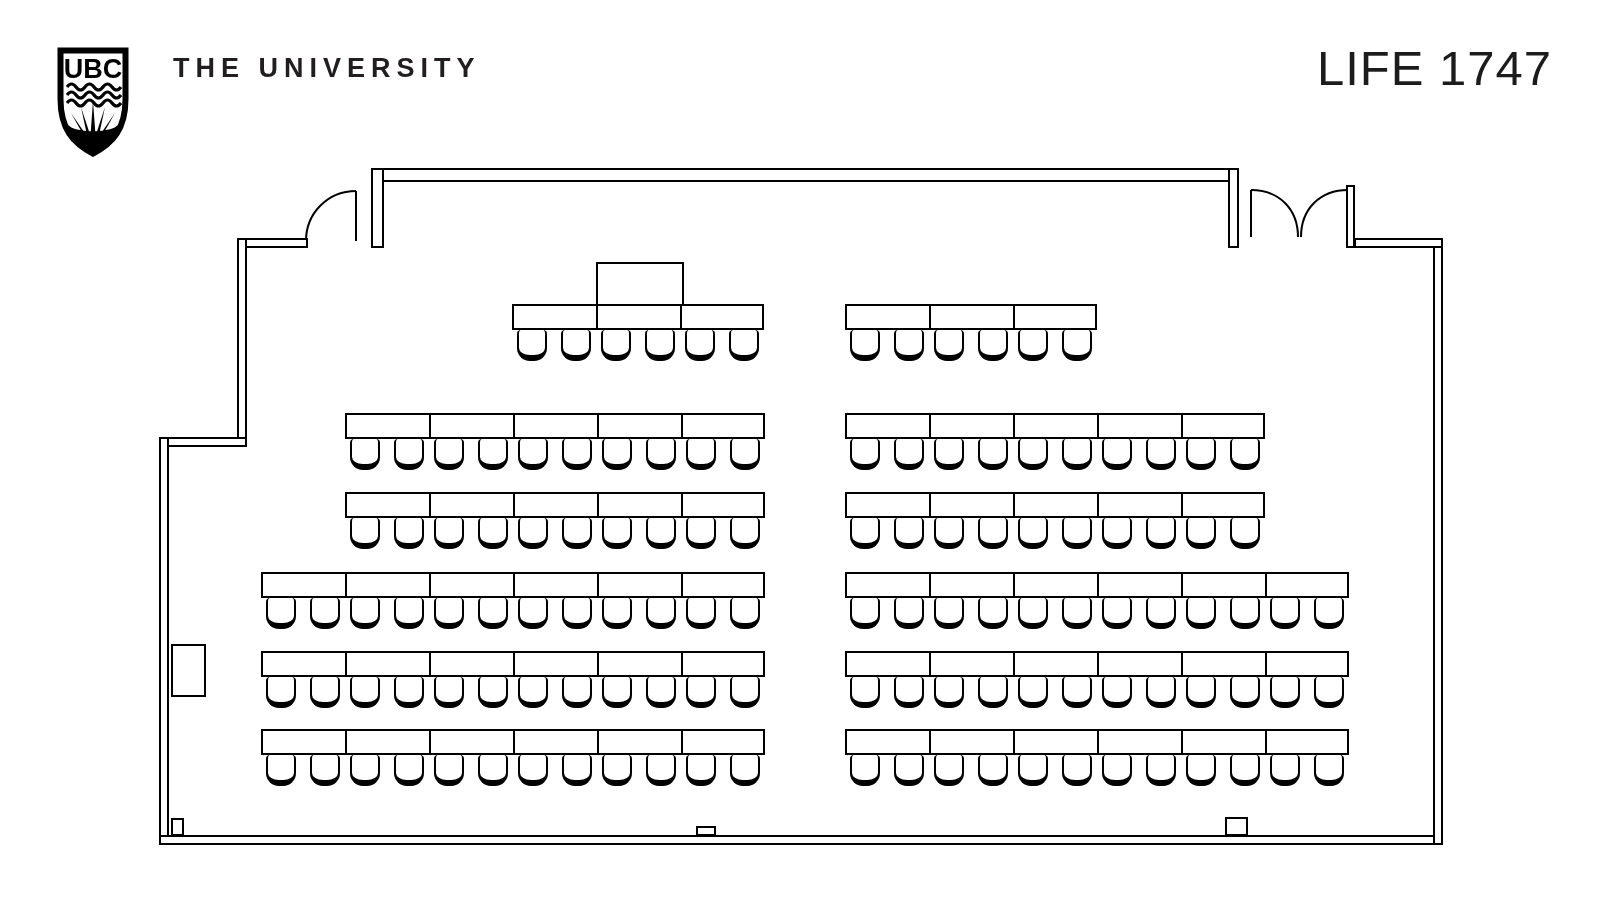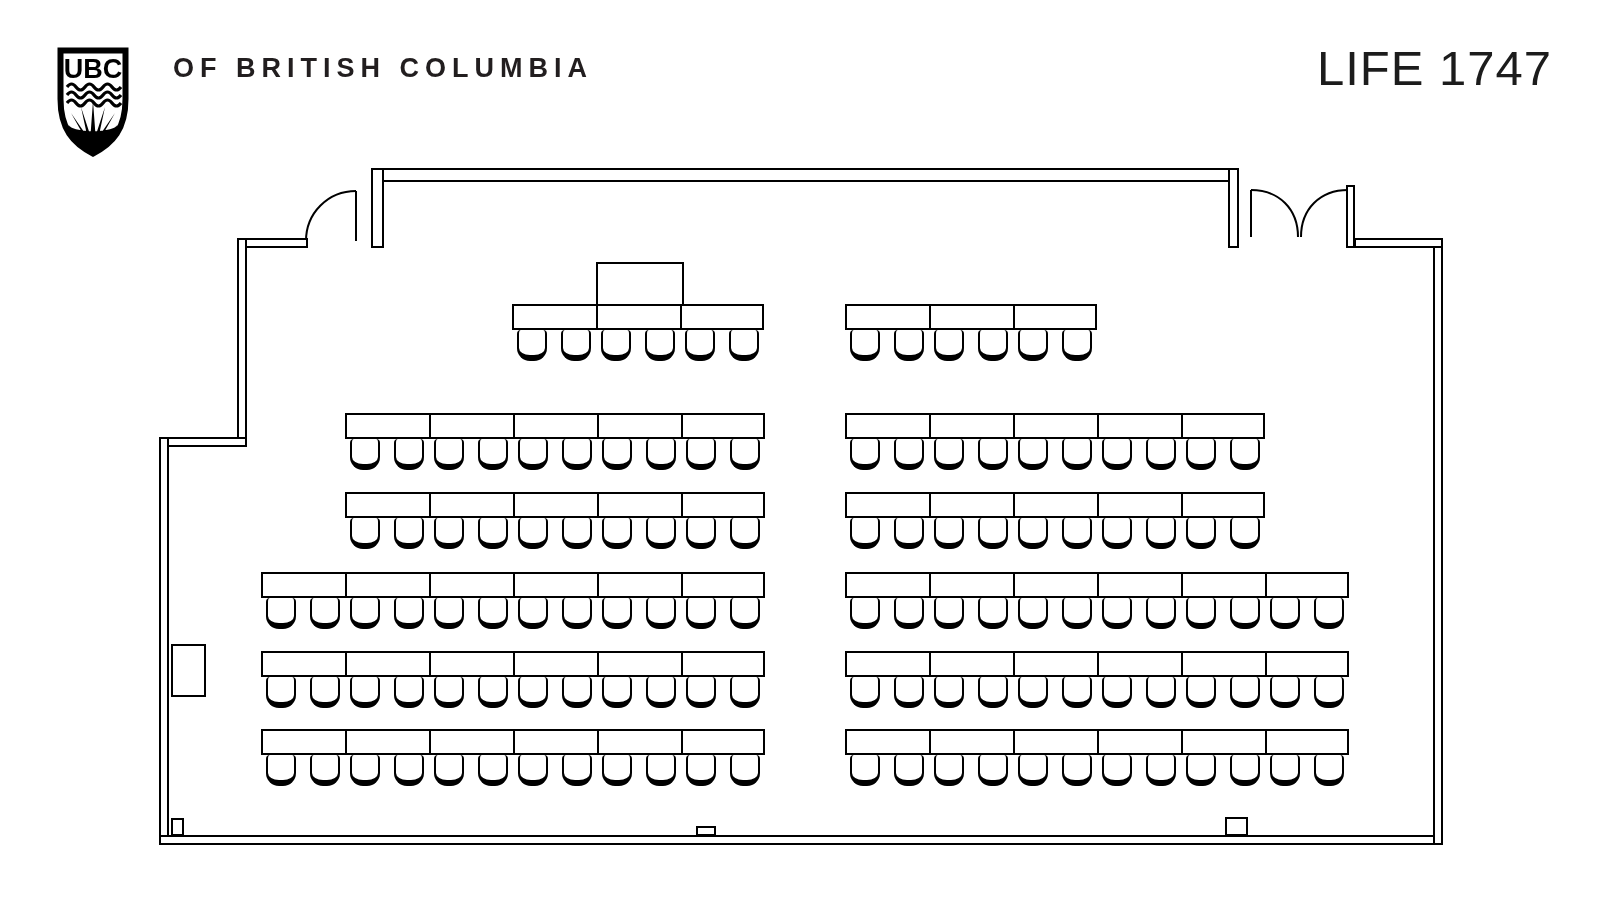--- a/index.html
+++ b/index.html
@@ -45,21 +45,21 @@
     </g>
     <path fill="#000000" stroke="none" d="M33.5 88 L36 54 L38.5 88 Z
              M30 88 L24 60 L33.5 89 Z  M38.5 89 L48 60 L42 88 Z
              M27 89 L14 66 L30.5 90 Z  M41.5 90 L58 66 L45 89 Z
              M24 91 L7 74 L27 92 Z     M45 92 L65 74 L48 91 Z
              M8 76 C16 87 56 87 64 76 C60 93 50 100 36 105 C22 100 12 93 8 76 Z"></path>
   </svg>
 </div>
 
 <div class="uni-name">
-  <div class="uni-line">OF BRITISH COLUMBIA</div>
+  <div class="uni-line">THE UNIVERSITY</div>
 </div>
 
 <div class="room-title">LIFE 1747</div>
 
 <div id="plan">
   <svg id="plan-svg">
       <path d="M356 191 L356 241"></path>
       <path d="M306 241 C306 213 328 191 356 191"></path>
       <path d="M1251 190 L1251 237"></path>
       <path d="M1251 190 C1279 190 1298 209 1298 237"></path>

